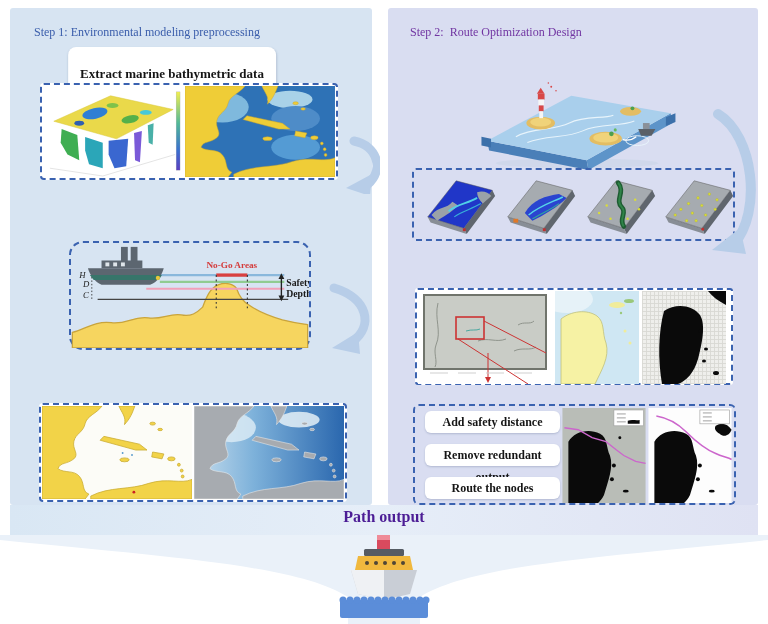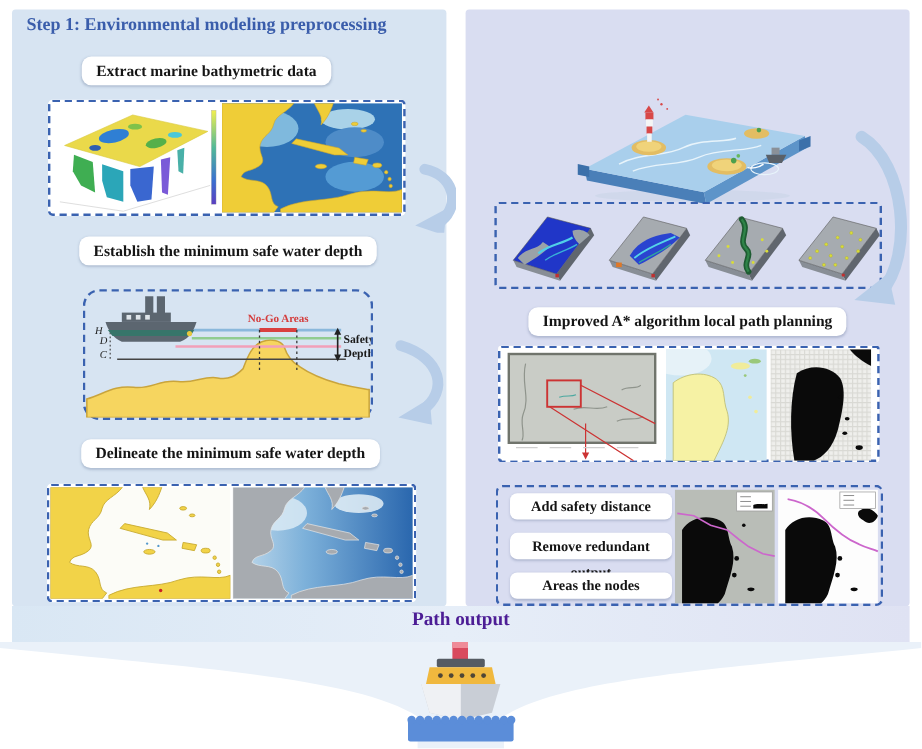--- a/index.html
+++ b/index.html
@@ -1,25 +1,25 @@
 <!DOCTYPE html>
 <html><head>
 <meta charset="utf-8">
 <style>
   html,body{margin:0;padding:0;background:#fff;}
   .stage{position:relative;width:768px;height:624px;background:#ffffff;overflow:hidden;
          font-family:"Liberation Serif","DejaVu Serif",serif;}
   .panel{position:absolute;border-radius:3px;}
   .panel-left{left:10px;top:8px;width:362px;height:497px;background:#d7e4f2;}
   .panel-right{left:388px;top:8px;width:370px;height:497px;background:#d9ddf1;}
-  .panel-title{position:absolute;font-weight:bold;font-size:15px;white-space:pre;margin:0;}
+  .panel-title{position:absolute;font-weight:normal;font-size:12px;white-space:pre;margin:12px;}
   .t1{left:22px;top:13px;color:#3a5dab;}
   .t2{left:398px;top:13px;color:#7135a2;}
   .step-label{position:absolute;transform:translateX(-50%);white-space:nowrap;
-     background:#fff;border-radius:8px;padding:4px 12px;font-weight:bold;font-size:13px;
+     background:#fff;border-radius:8px;padding:19px 12px;font-weight:bold;font-size:13px;
      color:#151515;box-shadow:0 1px 2px rgba(60,80,120,.25);}
   .dashed{position:absolute;border:2px dashed #3a62b0;box-sizing:border-box;}
   .box1{left:40px;top:83px;width:298px;height:97px;background:#fff;border-radius:4px;
         display:flex;gap:2px;padding:1px;}
   .box2{left:69px;top:241px;width:242px;height:109px;border-radius:14px;text-decoration:underline;}
   .box3{left:39px;top:403px;width:308px;height:99px;background:#fff;border-radius:4px;
         display:flex;gap:2px;padding:1px;}
   .boxR1{left:412px;top:168px;width:323px;height:73px;border-radius:4px;}
   .boxR2{left:415px;top:288px;width:318px;height:97px;background:#fff;border-radius:3px;
         display:flex;gap:3px;padding:1px;}
@@ -112,21 +112,20 @@
       <ellipse cx="118" cy="64" rx="26" ry="13" fill="#549bd4"></ellipse>
       <use href="#carib" fill="#efcd37" stroke="#caa52e" stroke-width="0.5"></use>
     </svg>
   </div>
 
   <svg class="abs" style="left:338px;top:136px" width="42" height="58">
     <path d="M16,5 C40,10 46,34 30,48" stroke="#b7cde8" stroke-width="9" fill="none" stroke-linecap="round"></path>
     <path d="M8,52 L34,38 L32,60 Z" fill="#b7cde8"></path>
   </svg>
 
-  <div class="step-label" style="left:190px;top:197px">Establish the minimum safe water depth</div>
 
   <div class="dashed box2">
     <svg width="238" height="105" viewBox="0 0 242 108">
       <path d="M0,108 L0,92 C14,88 24,80 40,82 C56,84 62,75 78,77 C92,79 100,72 112,74 C122,76 128,72 134,66 C138,55 142,46 150,43 C158,40 166,42 169,47 C171,53 175,60 182,64 C192,71 202,75 216,79 C228,82 236,83 242,84 L242,108 Z" fill="#f6d55f" stroke="#c9a43c" stroke-width="1.3"></path>
       <line x1="26" y1="58" x2="222" y2="58" stroke="#444" stroke-width="1.3"></line>
       <line x1="76" y1="47" x2="218" y2="47" stroke="#f2a0b8" stroke-width="2.2"></line>
       <line x1="90" y1="40" x2="218" y2="40" stroke="#90cc90" stroke-width="2.2"></line>
       <line x1="90" y1="33" x2="218" y2="33" stroke="#8ab8dc" stroke-width="2.2"></line>
       <line x1="148" y1="33" x2="180" y2="33" stroke="#d94040" stroke-width="3.4"></line>
       <line x1="148" y1="33" x2="148" y2="68" stroke="#333" stroke-width="1.1" stroke-dasharray="2,2.6"></line>
@@ -153,38 +152,38 @@
         <circle cx="88" cy="36" r="2.2" fill="#e8c83c"></circle>
       </g>
     </svg>
   </div>
 
   <svg class="abs" style="left:324px;top:282px" width="54" height="72">
     <path d="M10,6 C44,16 50,44 28,60" stroke="#b7cde8" stroke-width="9" fill="none" stroke-linecap="round"></path>
     <path d="M8,66 L34,50 L36,72 Z" fill="#b7cde8"></path>
   </svg>
 
-  <div class="step-label" style="left:192px;top:366px">Delineate the minimum safe water depth</div>
 
   <div class="dashed box3">
     <svg width="150" height="93" viewBox="0 0 160 95" preserveAspectRatio="none">
       <rect width="160" height="95" fill="#fcfcf7"></rect>
       <use href="#carib" fill="#f2d348" stroke="#c9ab31" stroke-width="0.8"></use>
       <circle cx="86" cy="48" r="1" fill="#5599cc"></circle>
       <circle cx="96" cy="50" r="1" fill="#5599cc"></circle>
       <circle cx="98" cy="88" r="1.5" fill="#cc2222"></circle>
     </svg>
     <svg width="150" height="93" viewBox="0 0 160 95" preserveAspectRatio="none">
       <rect width="160" height="95" fill="url(#seaGrad)"></rect>
       <ellipse cx="40" cy="22" rx="26" ry="15" fill="#d9eaf5" opacity="0.85"></ellipse>
       <ellipse cx="112" cy="14" rx="22" ry="8" fill="#eef6fa" opacity="0.8"></ellipse>
       <use href="#carib" fill="#a7abb0" stroke="#e8e8e8" stroke-width="0.6"></use>
     </svg>
   </div>
 
+  <h2 class="panel-title t2">Step 2:  Route Optimization Design</h2>
 
 
   <svg class="abs" style="left:470px;top:80px" width="215" height="90" viewBox="0 0 225 92" preserveAspectRatio="none">
     <ellipse cx="112" cy="85" rx="85" ry="5" fill="#c9d6e8" opacity="0.6"></ellipse>
     <polygon points="18,62 122,82 124,92 20,72" fill="#4a7fb8"></polygon>
     <polygon points="122,82 210,34 212,44 124,92" fill="#5d94c9"></polygon>
     <polygon points="18,62 106,16 210,34 122,82" fill="#a9cfec"></polygon>
     <path d="M48,58 C66,48 88,52 104,44 C120,36 140,40 150,36" stroke="#e8f4fb" stroke-width="1.3" fill="none"></path>
     <path d="M60,64 C80,56 100,60 118,52 C136,44 158,48 172,42" stroke="#e8f4fb" stroke-width="1.1" fill="none"></path>
     <ellipse cx="175" cy="62" rx="12" ry="5" stroke="#e8f4fb" fill="none" stroke-width="1"></ellipse>
@@ -271,21 +270,20 @@
       </g>
       <circle cx="45" cy="59" r="1.5" fill="#c03030"></circle>
     </svg>
   </div>
 
   <svg class="abs" style="left:710px;top:108px" width="54" height="152">
     <path d="M8,6 C44,28 52,104 24,136" stroke="#b7cde8" stroke-width="10" fill="none" stroke-linecap="round"></path>
     <path d="M2,142 L30,120 L36,146 Z" fill="#b7cde8"></path>
   </svg>
 
-  <div class="step-label" style="left:573px;top:256px">Improved A* algorithm local path planning</div>
 
   <div class="dashed boxR2">
     <svg width="134" height="93" viewBox="0 0 134 93">
       <rect width="134" height="93" fill="#ffffff"></rect>
       <rect x="6" y="4" width="122" height="74" fill="#c9ccc6" stroke="#70746c" stroke-width="2"></rect>
       <path d="M20,12 C16,28 24,40 18,54 C15,62 20,70 17,76" stroke="#8f948c" stroke-width="1" fill="none"></path>
       <path d="M60,50 C70,46 78,52 88,48 M96,60 C104,56 112,60 118,56 M100,34 C106,30 112,34 116,30" stroke="#8f948c" stroke-width="1" fill="none"></path>
       <path d="M48,40 C54,38 58,40 62,38" stroke="#4aa8a0" stroke-width="1" fill="none"></path>
       <rect x="38" y="26" width="28" height="22" fill="none" stroke="#cc3333" stroke-width="1.6"></rect>
       <path d="M66,30 L128,62 M40,48 L110,93" stroke="#cc3333" stroke-width="1" fill="none"></path>
@@ -310,21 +308,21 @@
       <ellipse cx="64" cy="58" rx="2" ry="1.5" fill="#0a0a0a"></ellipse>
       <ellipse cx="62" cy="70" rx="2" ry="1.5" fill="#0a0a0a"></ellipse>
       <ellipse cx="74" cy="82" rx="3" ry="2" fill="#0a0a0a"></ellipse>
       <circle cx="58" cy="40" r="1.5" fill="#0a0a0a"></circle>
     </svg>
   </div>
 
   <div class="dashed boxR3">
     <div class="mini-label" style="left:10px;top:5px">Add safety distance</div>
     <div class="mini-label" style="left:10px;top:38px">Remove redundant output</div>
-    <div class="mini-label" style="left:10px;top:71px">Areas the nodes</div>
+    <div class="mini-label" style="left:10px;top:71px">Route the nodes</div>
     <svg class="abs" style="left:147px;top:2px" width="84" height="95" viewBox="0 0 84 96">
       <rect width="84" height="96" fill="#b9bdb7"></rect>
       <path d="M6,34 C12,24 26,20 38,26 C46,30 44,40 48,48 C52,60 46,74 42,88 C40,92 38,94 36,96 L6,96 Z" fill="#0a0a0a"></path>
       <circle cx="52" cy="58" r="2" fill="#0a0a0a"></circle>
         <circle cx="50" cy="72" r="2" fill="#0a0a0a"></circle>
       <ellipse cx="64" cy="84" rx="3" ry="1.5" fill="#0a0a0a"></ellipse>
         <circle cx="58" cy="30" r="1.5" fill="#0a0a0a"></circle>
       <path d="M2,20 L16,22 L30,30 L44,34 L54,42 L62,48 L74,54 L84,56" stroke="#cc66cc" stroke-width="1.4" fill="none"></path>
       <rect x="52" y="2" width="30" height="16" fill="#fff" stroke="#999" stroke-width="0.6"></rect>
       <path d="M55,6 h9 M55,10 h9 M55,14 h9" stroke="#777" stroke-width="0.7"></path>

